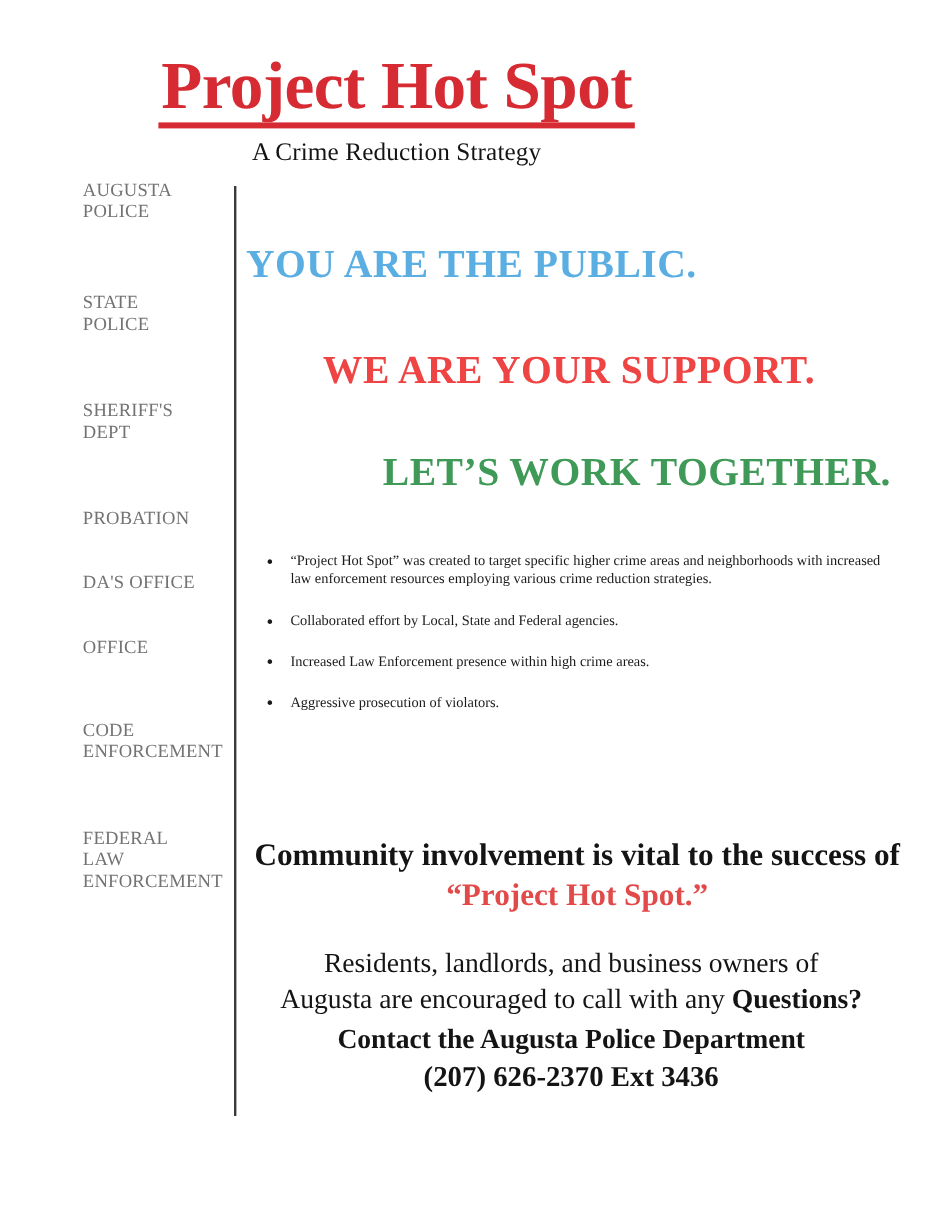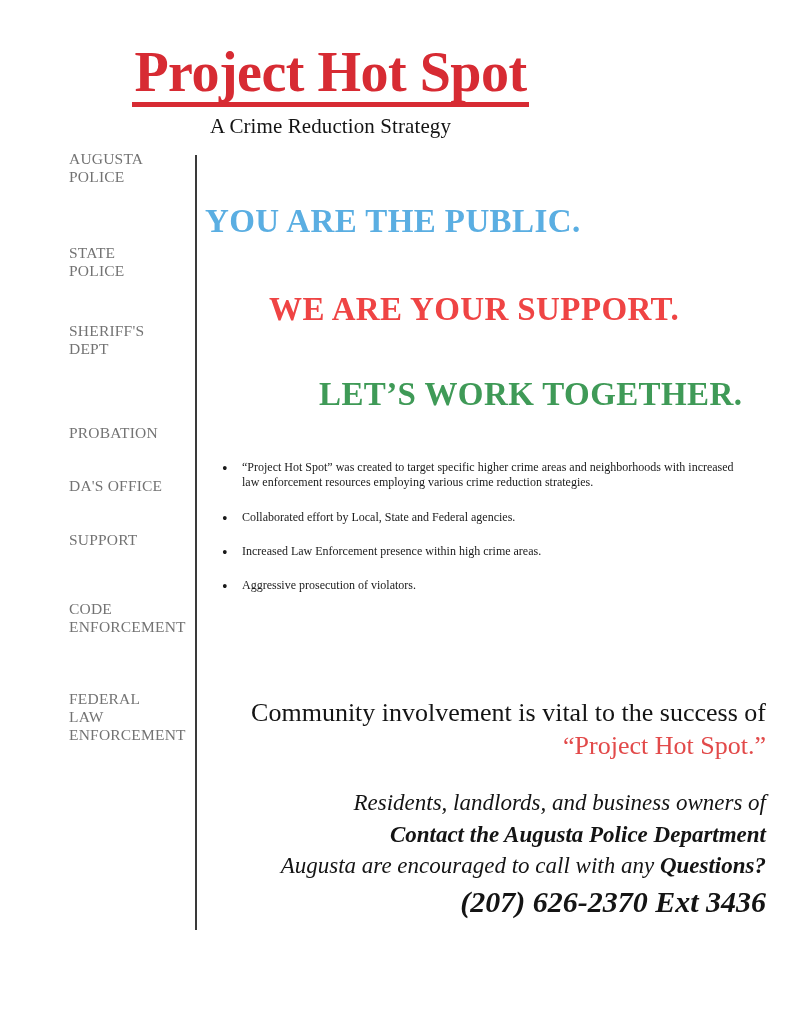--- a/index.html
+++ b/index.html
@@ -130,76 +130,75 @@
     font-size: 16px;
     color: #1a1a1a;
   }
 
   
   #community-heading {
     position: absolute;
     left: 196px;
     top: 697px;
     width: 570px;
-    text-align: right;
+    text-align: center;
     font-size: 26px;
-    font-weight: normal;
+    font-weight: bold;
     line-height: 1.26;
     color: #141414;
   }
   #community-heading .highlight { color: #e24a4a; }
 
   
   #closing-block {
     position: absolute;
     left: 186px;
     top: 788px;
     width: 580px;
-    text-align: right;
+    text-align: center;
     color: #141414;
-    font-style: italic;
   }
   #closing-line-1,
   #closing-line-2 {
     font-size: 23px;
     line-height: 1.32;
   }
   #closing-line-2 .bold { font-weight: bold; }
   #contact-line {
     font-size: 23px;
     font-weight: bold;
     line-height: 1.34;
     margin-top: 2px;
   }
   #phone-line {
-    font-size: 30px;
+    font-size: 24px;
     font-weight: bold;
     line-height: 1.34;
   }
 </style>
 </head>
 <body>
 
 <div id="title-block">
   <div id="doc-title">Project Hot Spot</div>
   <div id="doc-subtitle">A Crime Reduction Strategy</div>
 </div>
 
 <div id="vertical-divider"></div>
 
 <div id="agency-sidebar">
     <div class="agency-item" style="top: 0px;">AUGUSTA
 POLICE</div>
     <div class="agency-item" style="top: 94px;">STATE
 POLICE</div>
-    <div class="agency-item" style="top: 172px;">SHERIFF'S
+    <div class="agency-item" style="top: 184px;">SHERIFF'S
 DEPT</div>
     <div class="agency-item" style="top: 274px;">PROBATION</div>
     <div class="agency-item" style="top: 327px;">DA'S OFFICE</div>
-    <div class="agency-item" style="top: 381px;">SUPPORT</div>
+    <div class="agency-item" style="top: 381px;">OFFICE</div>
     <div class="agency-item" style="top: 450px;">CODE
 ENFORCEMENT</div>
     <div class="agency-item" style="top: 540px;">FEDERAL
 LAW
 ENFORCEMENT</div>
   </div>
 
 <div class="slogan" id="slogan-public">YOU ARE THE PUBLIC.</div>
 <div class="slogan" id="slogan-support">WE ARE YOUR SUPPORT.</div>
 <div class="slogan" id="slogan-together">LET’S WORK TOGETHER.</div>
@@ -210,18 +209,18 @@
     <li>Increased Law Enforcement presence within high crime areas.</li>
     <li>Aggressive prosecution of violators.</li>
   </ul>
 
 <div id="community-heading">
   <span>Community involvement is vital to the success of </span><span class="highlight">“Project Hot Spot.”</span>
 </div>
 
 <div id="closing-block">
   <div id="closing-line-1">Residents, landlords, and business owners of</div>
-  <div id="contact-line">Contact the Augusta Police Department</div>
   <div id="closing-line-2">
     <span>Augusta are encouraged to call with any </span><span class="bold">Questions?</span>
   </div>
+  <div id="contact-line">Contact the Augusta Police Department</div>
   <div id="phone-line">(207) 626-2370 Ext 3436</div>
 </div>
 
 </body></html>

